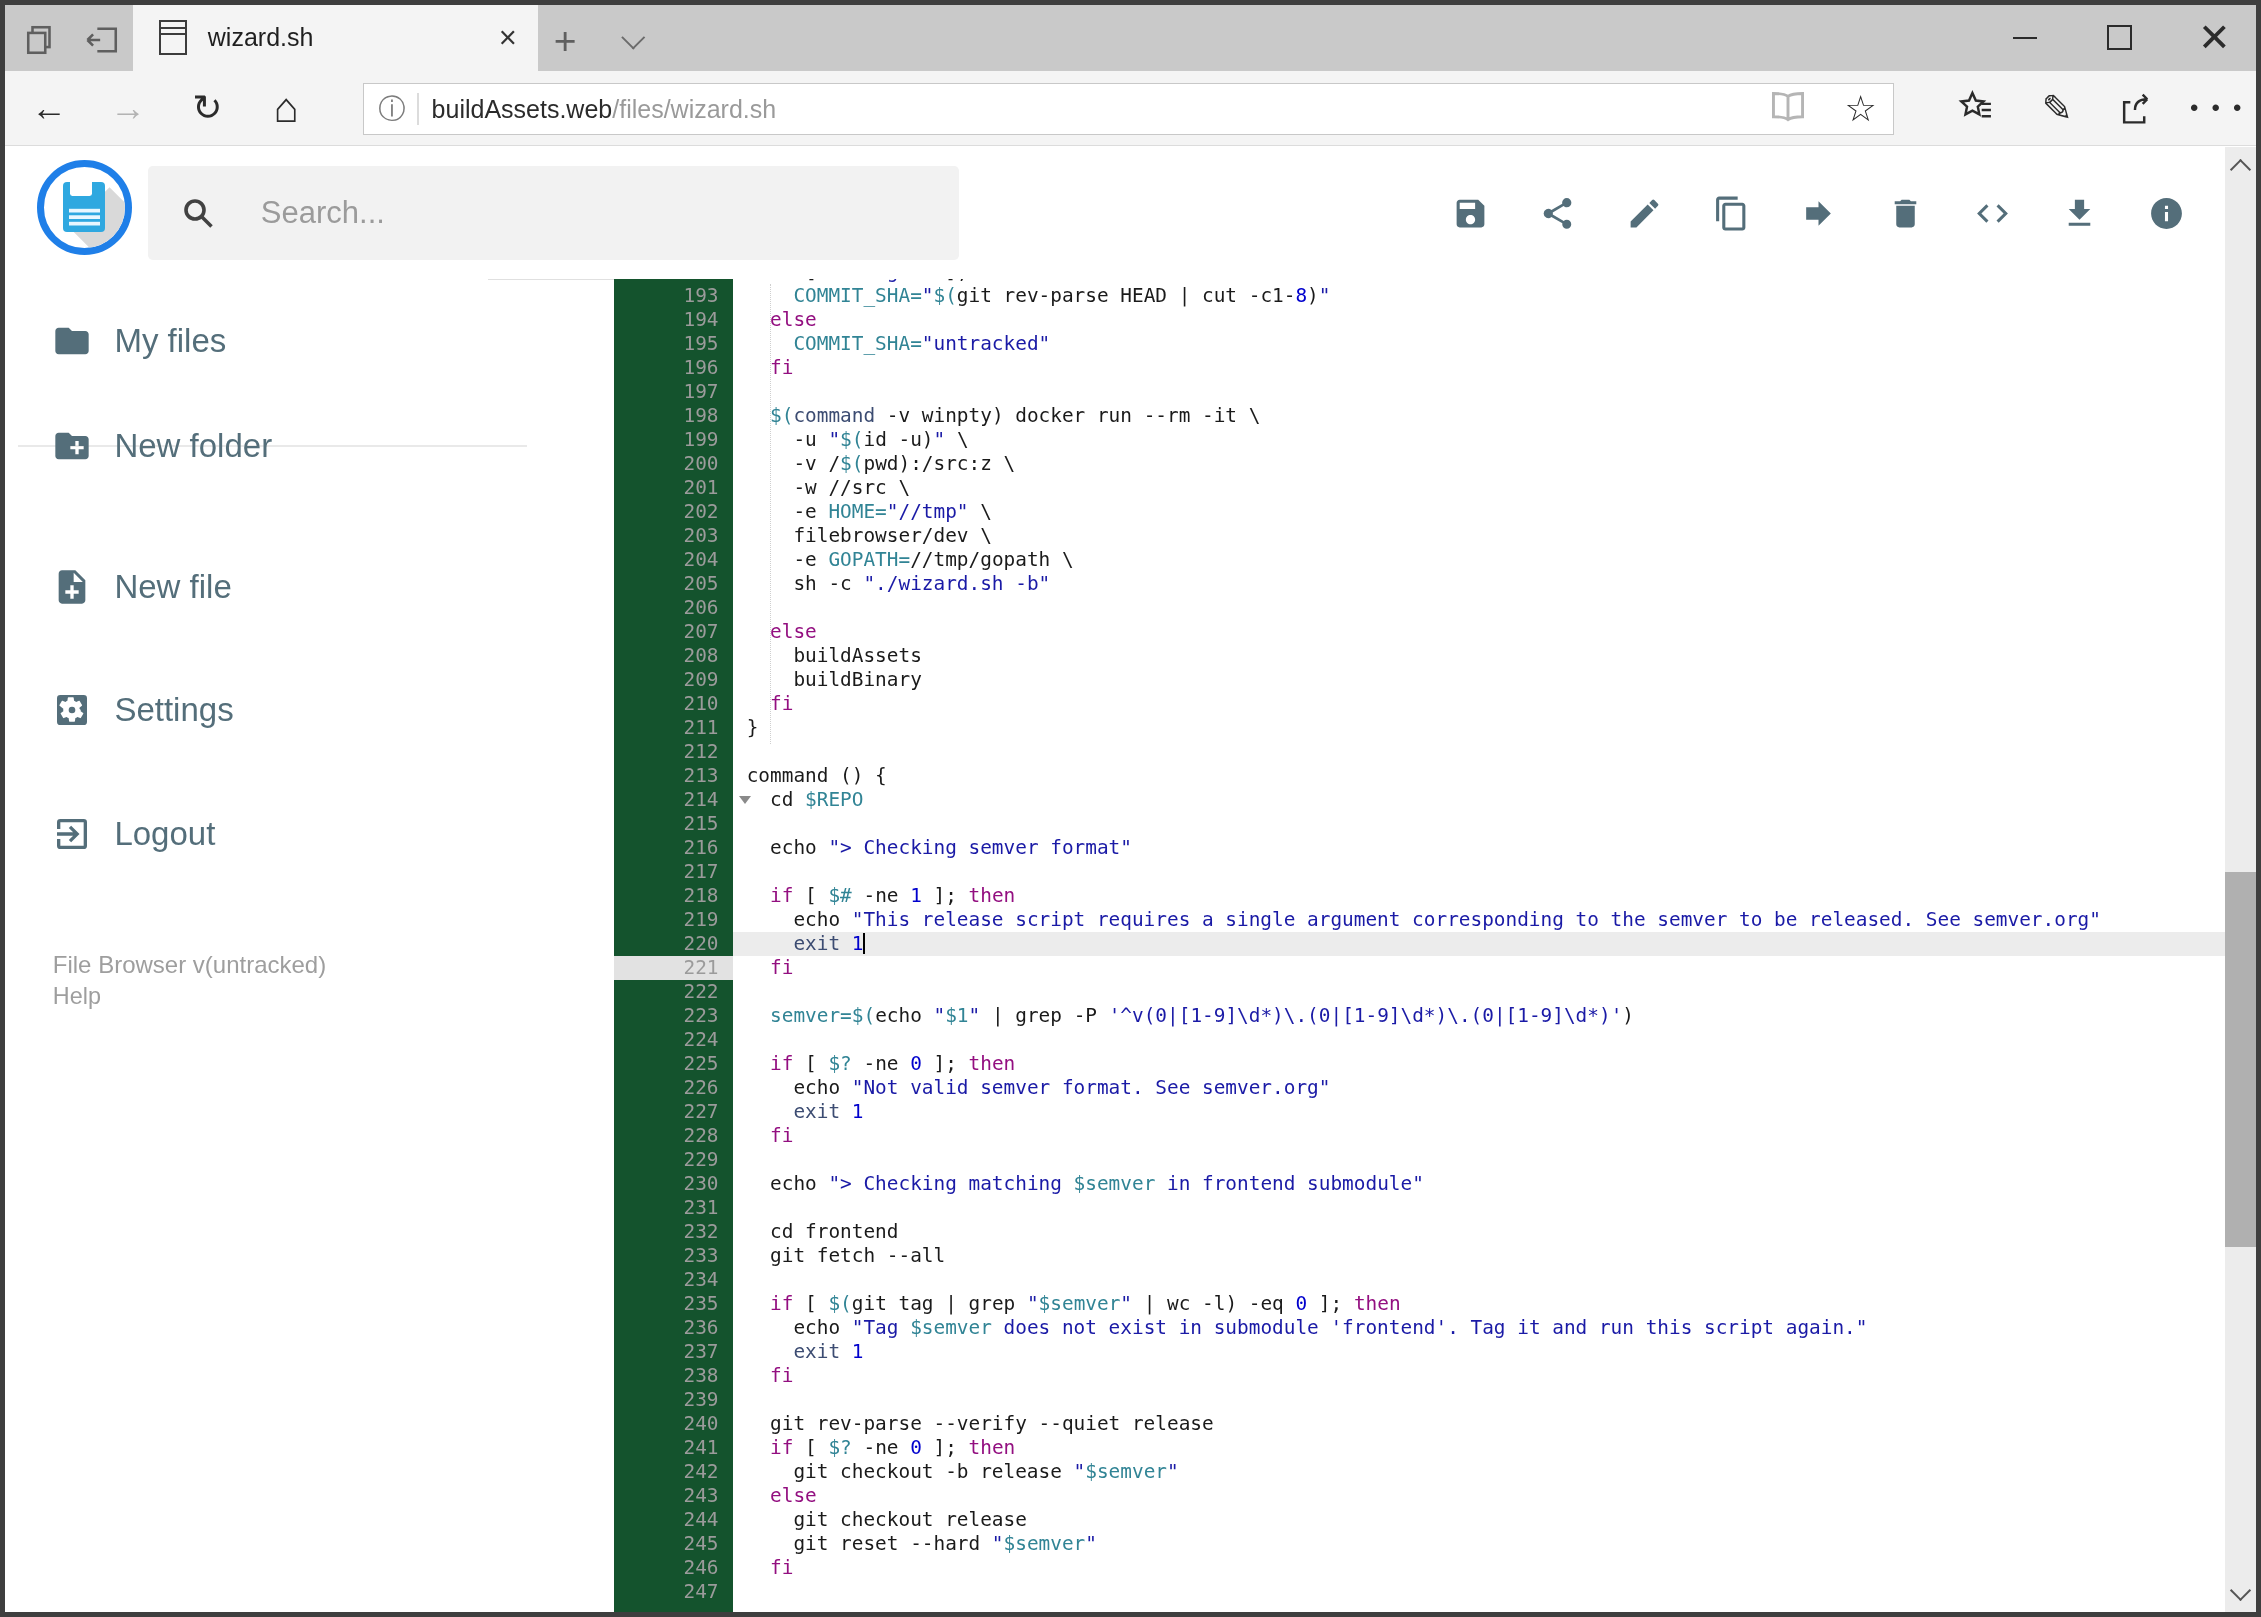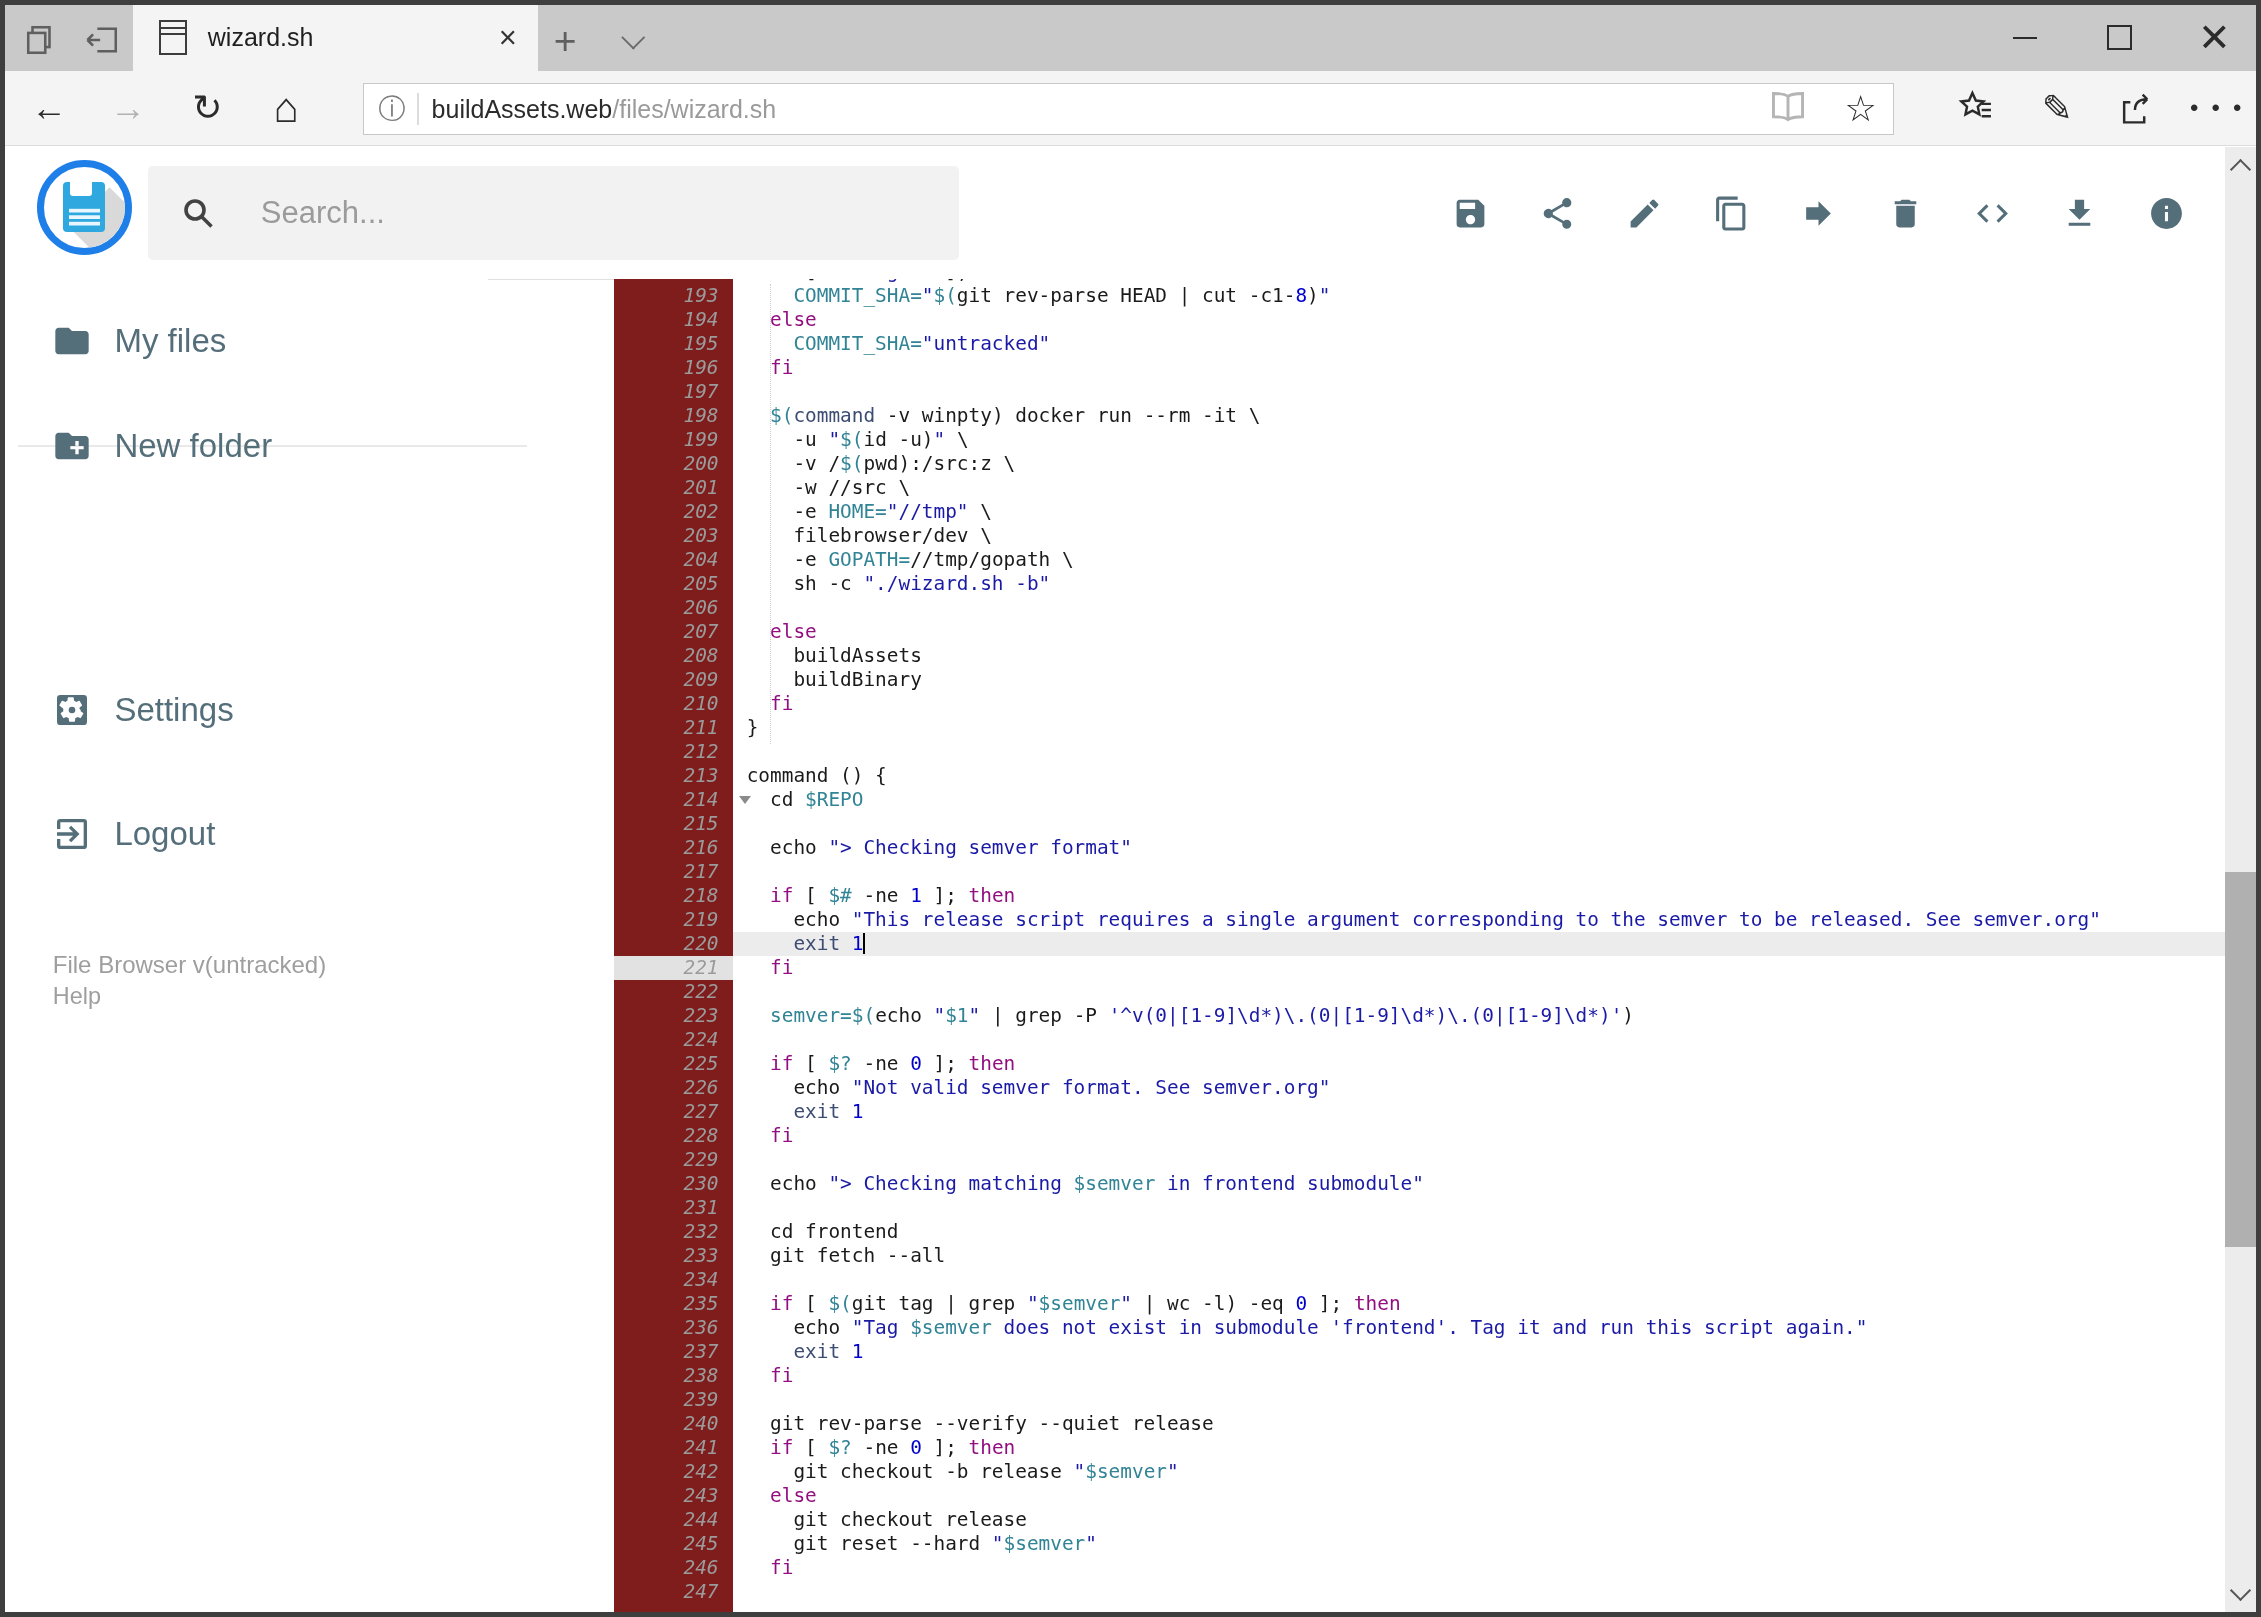--- a/index.html
+++ b/index.html
@@ -45,21 +45,21 @@
   
   .sidebar{left:4.8px;top:279px;width:483px;height:1334px;background:#fff;}
   .side-item{position:absolute;left:0;width:565px;height:78px;display:flex;align-items:center;cursor:default;}
   .side-item svg{width:40px;height:40px;fill:#546e7a;margin-left:47px;}
   .side-label{font-size:33px;color:#546e7a;margin-left:22.6px;}
   .side-divider{position:absolute;left:13px;top:166px;width:509px;height:1.6px;background:#e9e9e9;}
   .side-version{position:absolute;left:48px;top:672px;font-size:24px;color:#9e9e9e;}
   .side-help{position:absolute;left:48px;top:704px;font-size:23.4px;color:#9e9e9e;}
   
   .editor{left:614px;top:279px;width:1611px;height:1334px;background:#fff;overflow:hidden;display:flex;}
-  .gutter{width:119px;background:#7f1d1d;flex-shrink:0;margin-top:-19.4px;font-style:italic;}
+  .gutter{width:119px;background:#14532d;flex-shrink:0;margin-top:-19.4px;}
   .grow{height:24px;line-height:24px;text-align:right;padding-right:14.5px;font-family:"DejaVu Sans Mono",monospace;font-size:19.4px;color:#9b9b9b;position:relative;}
   .grow.active{background:#e2e2e2;}
   .fold{position:absolute;right:-18px;top:8px;width:0;height:0;border-left:6.5px solid transparent;border-right:6.5px solid transparent;border-top:8px solid #8a8a8a;}
   .codecol{flex:1;margin-top:-19.4px;position:relative;}
   .crow{height:24px;line-height:24px;white-space:pre;font-family:"DejaVu Sans Mono",monospace;font-size:19.4px;color:#1a1a1a;padding-left:13.7px;position:relative;}
   .crow.active{background:#ececec;}
   .tk-d{color:#1a1a1a;} .tk-k{color:#930f80;} .tk-v{color:#318495;}
   .tk-s{color:#1a1aa6;} .tk-n{color:#0000cd;} .tk-b{color:#3c4c72;}
   .cursor{position:absolute;top:1.6px;width:1.6px;height:21px;background:#000;}
   .indent-guide{position:absolute;left:37px;top:24px;height:460px;border-left:1.6px dotted #cfcfcf;}
@@ -211,20 +211,26 @@
         <path d="M10 4H4c-1.1 0-2 .9-2 2v12c0 1.1.9 2 2 2h16c1.1 0 2-.9 2-2V8c0-1.1-.9-2-2-2h-8l-2-2z"></path>
       </svg>
     <span class="side-label">My files</span>
   </div>
   <div class="side-divider"></div>
   <div class="side-item" style="top:128px;">
     <svg viewBox="0 0 24 24">
         <path d="M20 6h-8l-2-2H4c-1.1 0-2 .9-2 2v12c0 1.1.9 2 2 2h16c1.1 0 2-.9 2-2V8c0-1.1-.9-2-2-2zm-1 8h-3v3h-2v-3h-3v-2h3V9h2v3h3v2z"></path>
       </svg>
     <span class="side-label">New folder</span>
+  </div>
+  <div class="side-item" style="top:269px;">
+    <svg viewBox="0 0 24 24">
+        <path d="M14 2H6c-1.1 0-2 .9-2 2v16c0 1.1.9 2 2 2h12c1.1 0 2-.9 2-2V8l-6-6zm2 14h-3v3h-2v-3H8v-2h3v-3h2v3h3v2zm-3-7V3.5L18.5 9H13z"></path>
+      </svg>
+    <span class="side-label">New file</span>
   </div>
   <div class="side-item" style="top:392px;">
     <svg viewBox="0 0 24 24">
         <path d="M12 10a2 2 0 1 0 0 4 2 2 0 0 0 0-4zm7-7H5a2 2 0 0 0-2 2v14a2 2 0 0 0 2 2h14a2 2 0 0 0 2-2V5a2 2 0 0 0-2-2zm-1.75 9c0 .23-.02.46-.05.68l1.48 1.16c.13.11.17.3.08.45l-1.4 2.42c-.09.15-.27.21-.43.15l-1.74-.7c-.36.28-.76.51-1.18.69l-.26 1.85c-.03.17-.18.3-.35.3h-2.8c-.17 0-.32-.13-.35-.3l-.26-1.85c-.43-.18-.82-.41-1.18-.69l-1.74.7c-.16.06-.34 0-.43-.15l-1.4-2.42a.353.353 0 0 1 .08-.45l1.48-1.16c-.03-.22-.05-.45-.05-.68s.02-.46.05-.68L4.57 9.48a.353.353 0 0 1-.08-.45l1.4-2.42c.09-.15.27-.21.43-.15l1.74.7c.36-.28.76-.51 1.18-.69l.26-1.85c.03-.17.18-.3.35-.3h2.8c.17 0 .32.13.35.3l.26 1.85c.43.18.82.41 1.18.69l1.74-.7c.16-.06.34 0 .43.15l1.4 2.42c.09.15.05.34-.08.45l-1.48 1.16c.03.22.05.45.05.68z"></path>
       </svg>
     <span class="side-label">Settings</span>
   </div>
   <div class="side-item" style="top:516px;">
     <svg viewBox="0 0 24 24">
         <path d="M10.09 15.59 11.5 17l5-5-5-5-1.41 1.41L12.67 11H3v2h9.67l-2.58 2.59zM19 3H5a2 2 0 0 0-2 2v4h2V5h14v14H5v-4H3v4a2 2 0 0 0 2 2h14a2 2 0 0 0 2-2V5a2 2 0 0 0-2-2z"></path>

